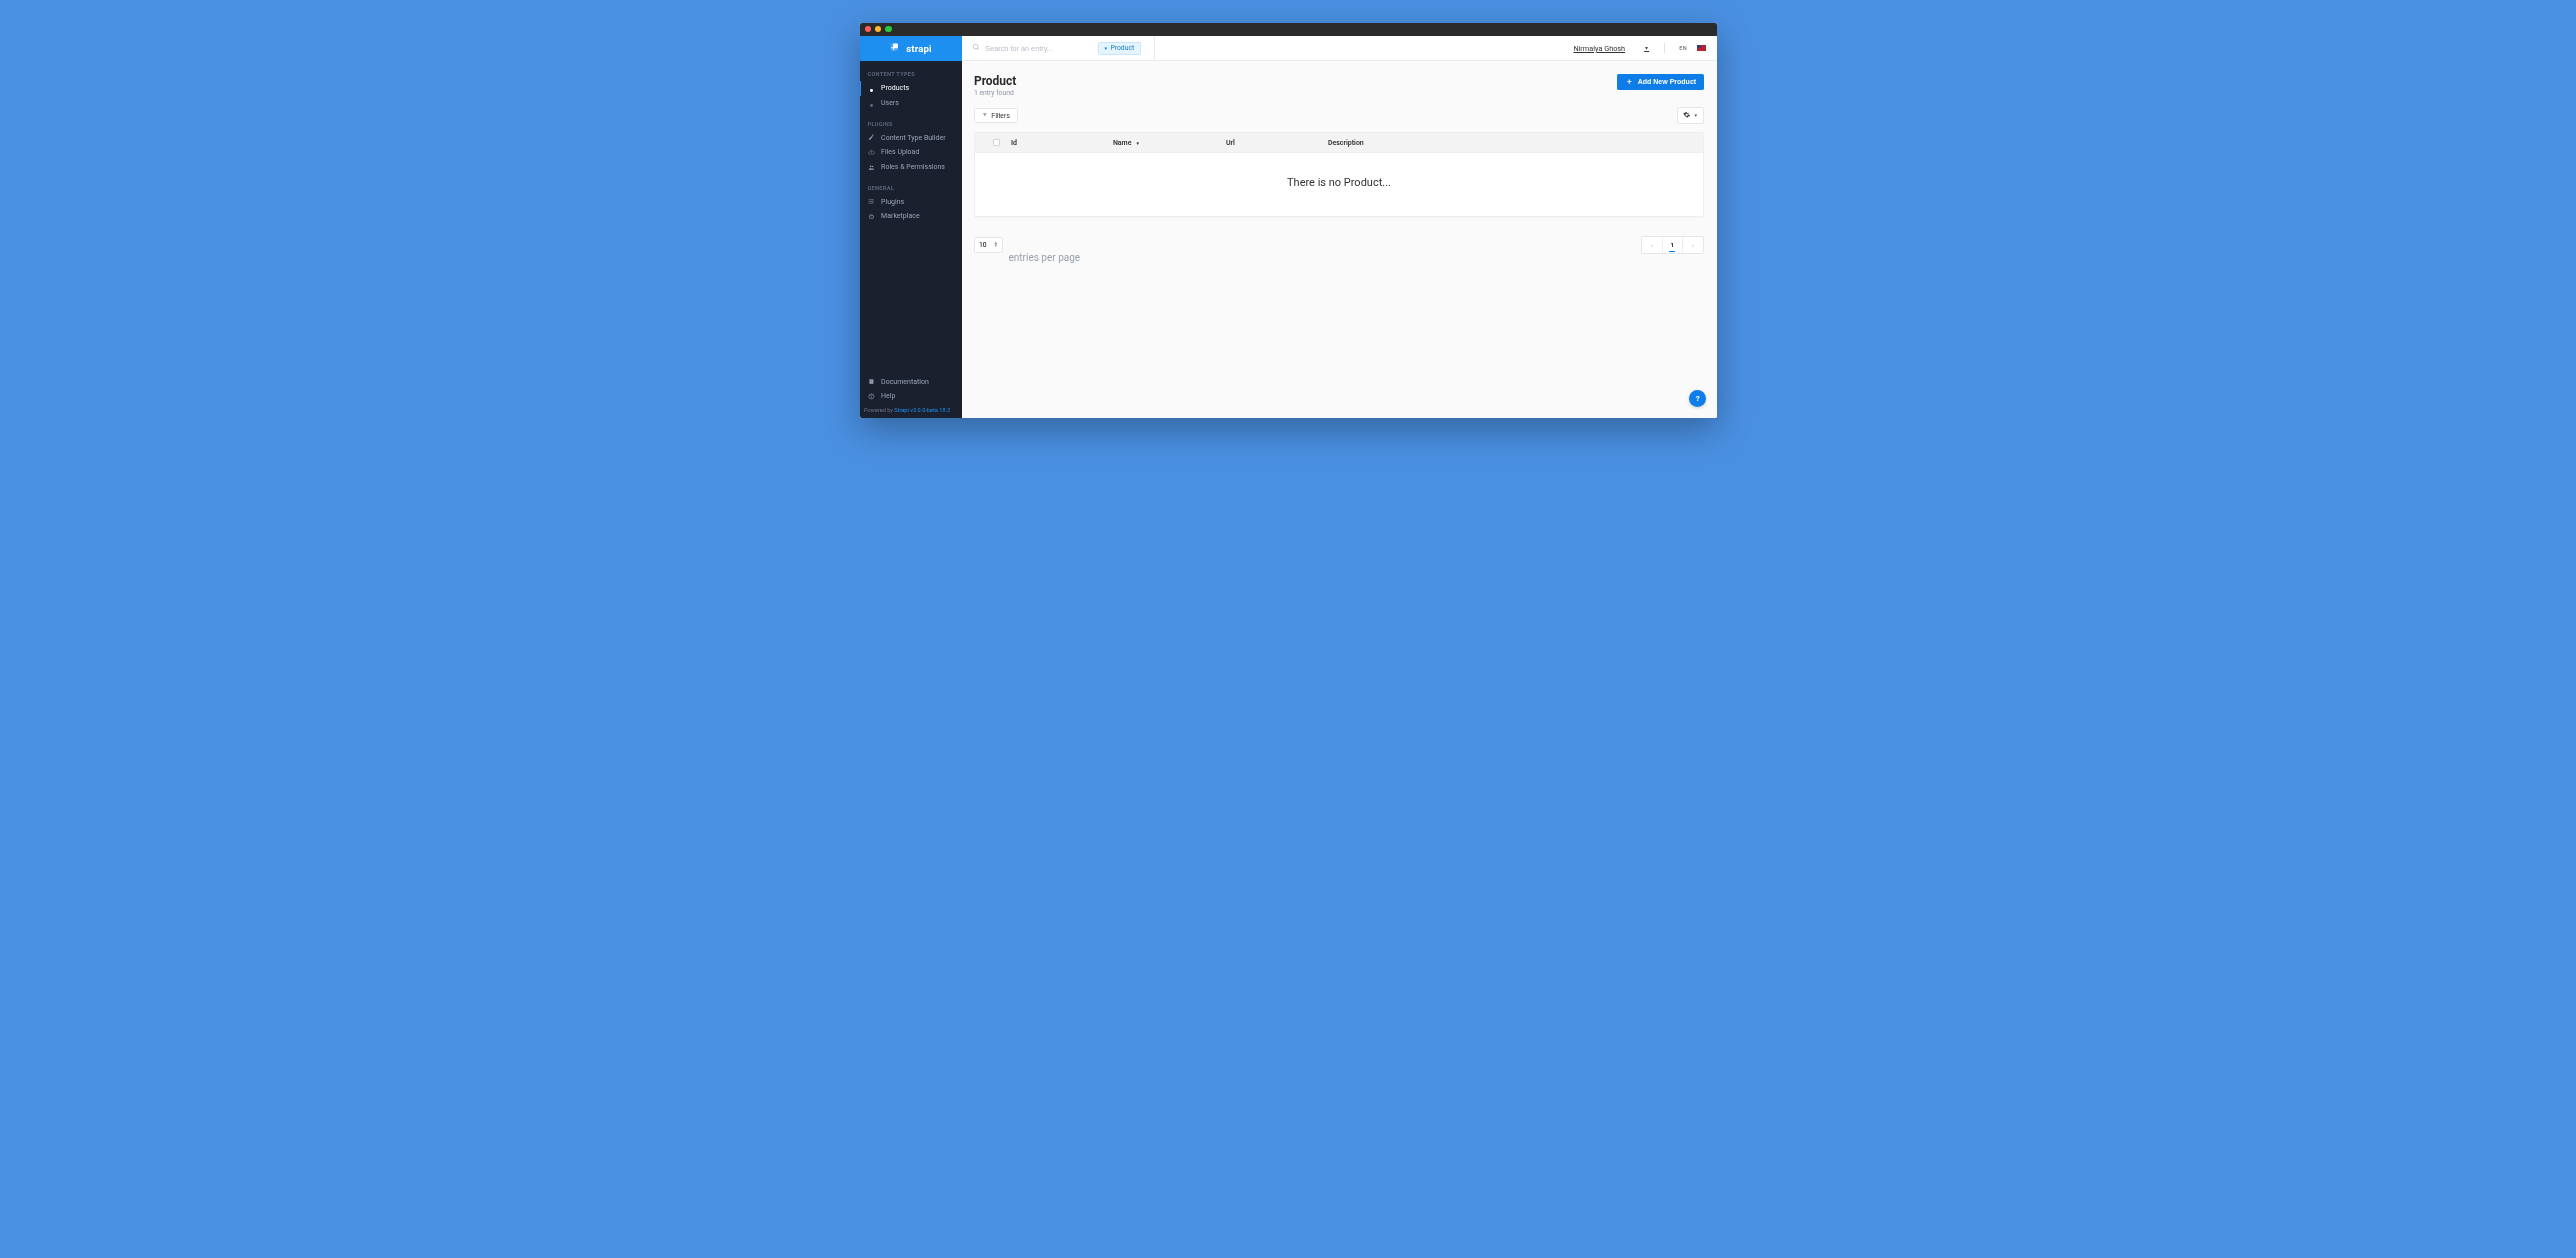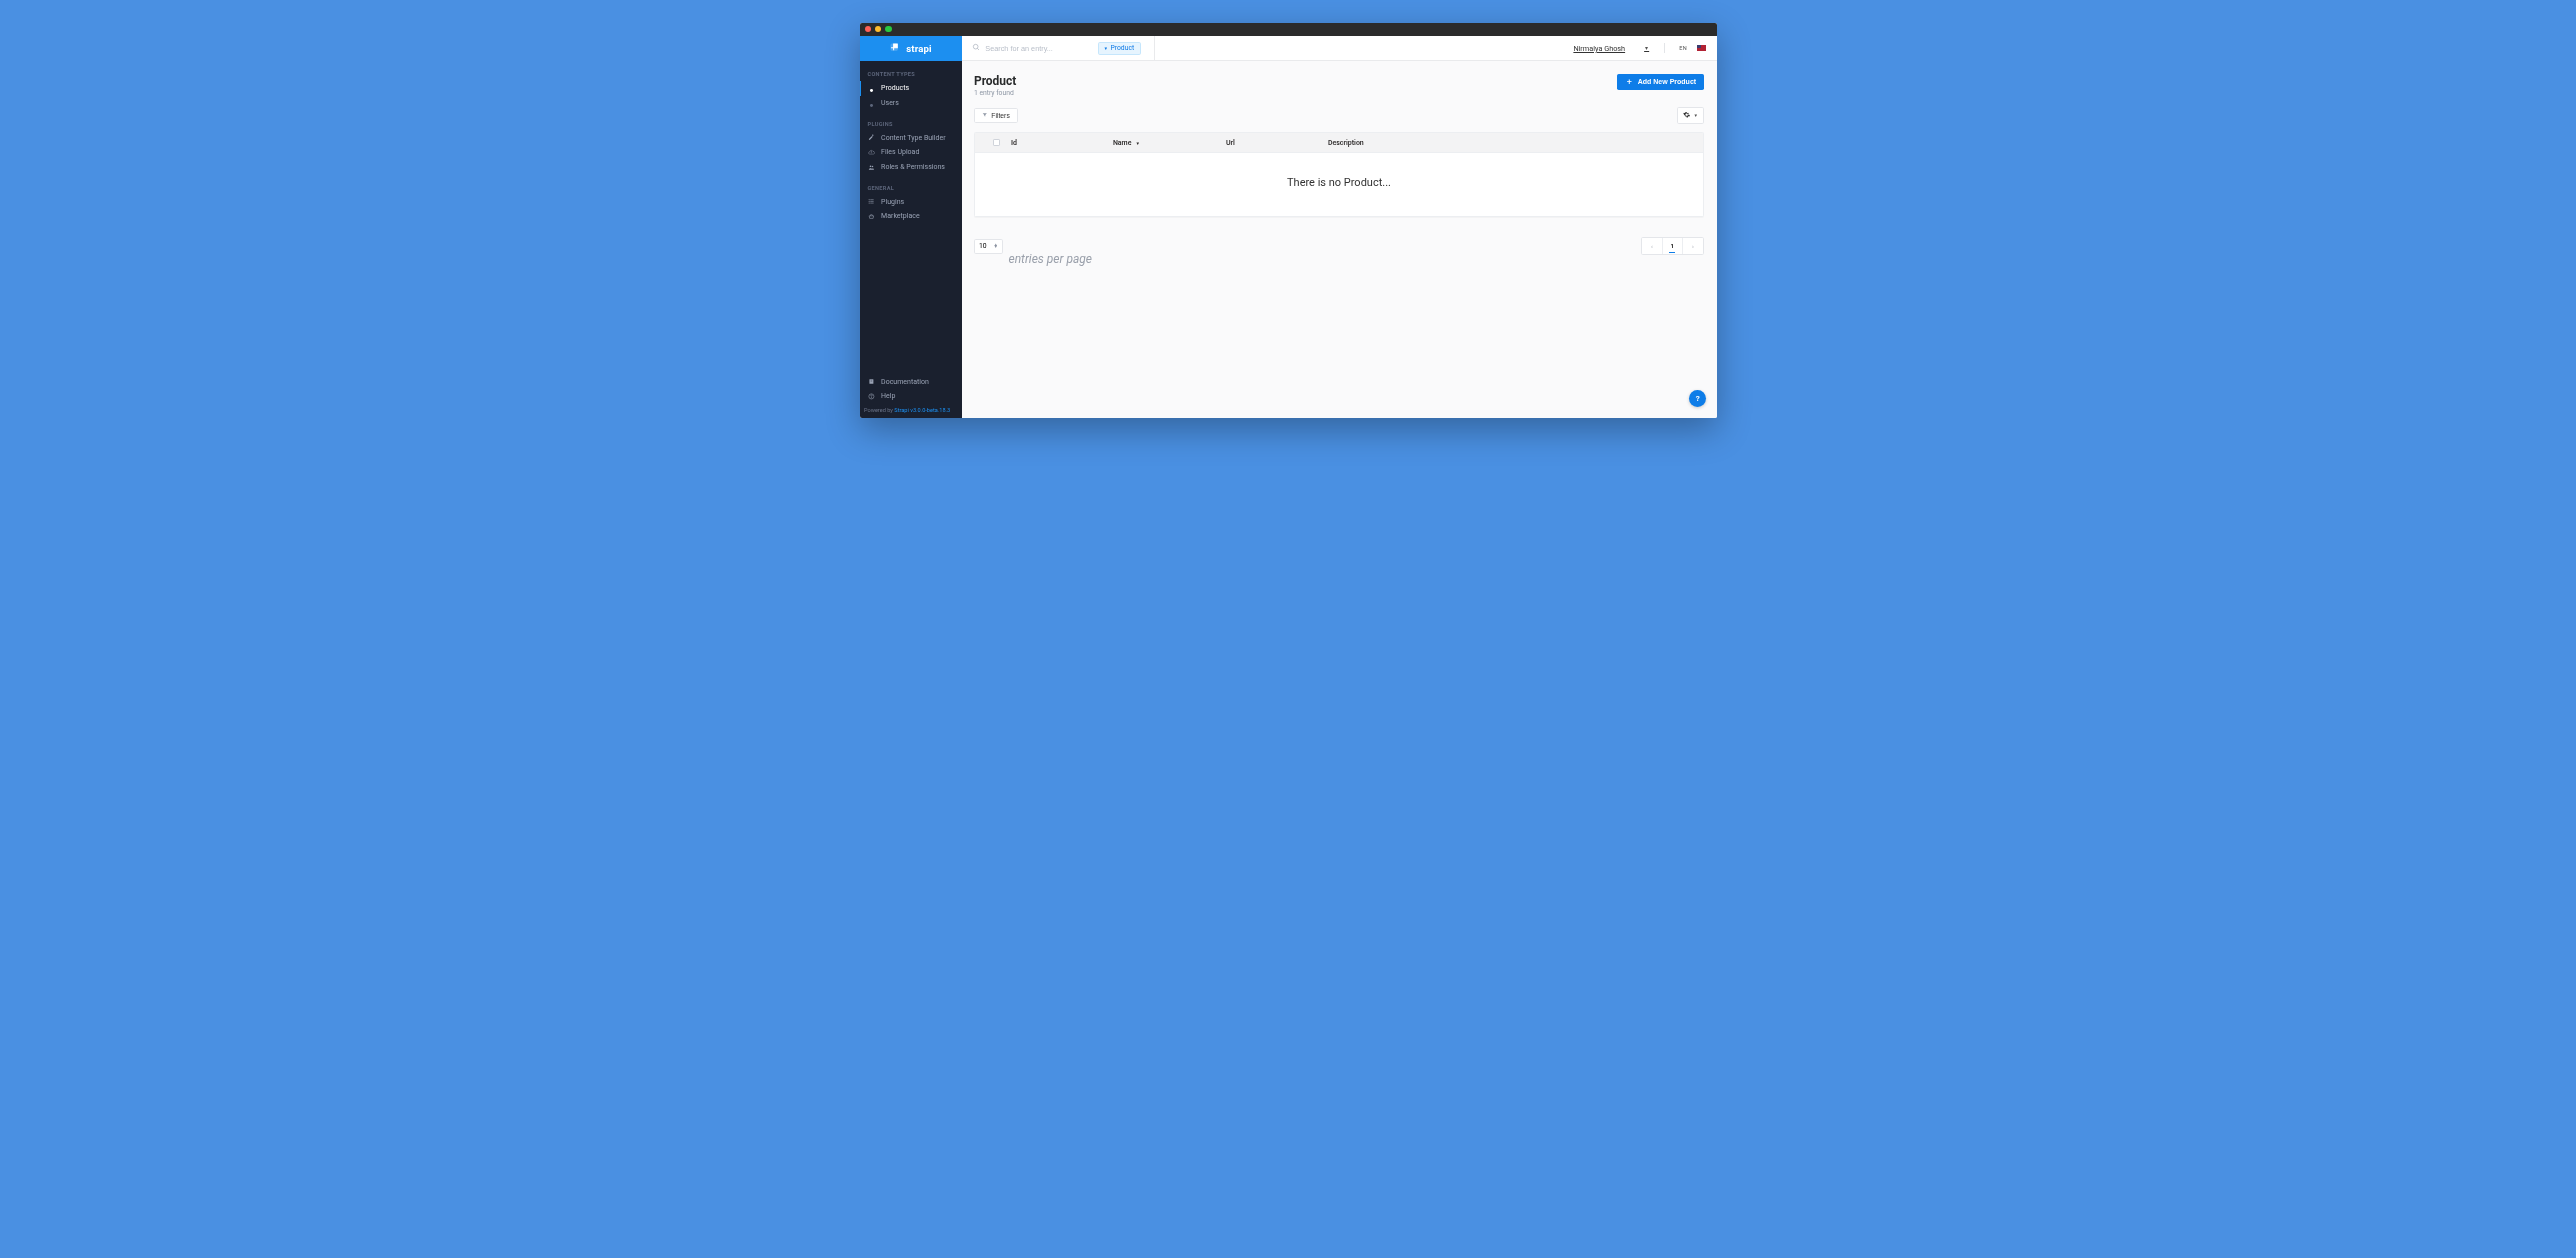--- a/index.html
+++ b/index.html
@@ -235,21 +235,21 @@
   justify-content: space-between;
   width: 29px;
   padding: 2.8px 4px;
   background: #fff;
   border: 0.6px solid #e4e6ea;
   border-radius: 1.7px;
   font-size: 6.8px;
   cursor: pointer;
 }
 .select .updown { font-size: 4.5px; color: #8b93a1; line-height: 0.6; display:flex; flex-direction:column; }
-.per-label { font-size: 12px; font-style: italic; color: #9aa0ab; margin-top: 25px; }
+.per-label { font-size: 10px; color: #9aa0ab; margin-top: 25px; }
 .pager {
   display: inline-flex;
   border: 0.6px solid #e4e6ea;
   border-radius: 1.7px;
   background:#fff;
   overflow: hidden;
 }
 .pg-btn {
   width: 20.3px;
   height: 16px;

